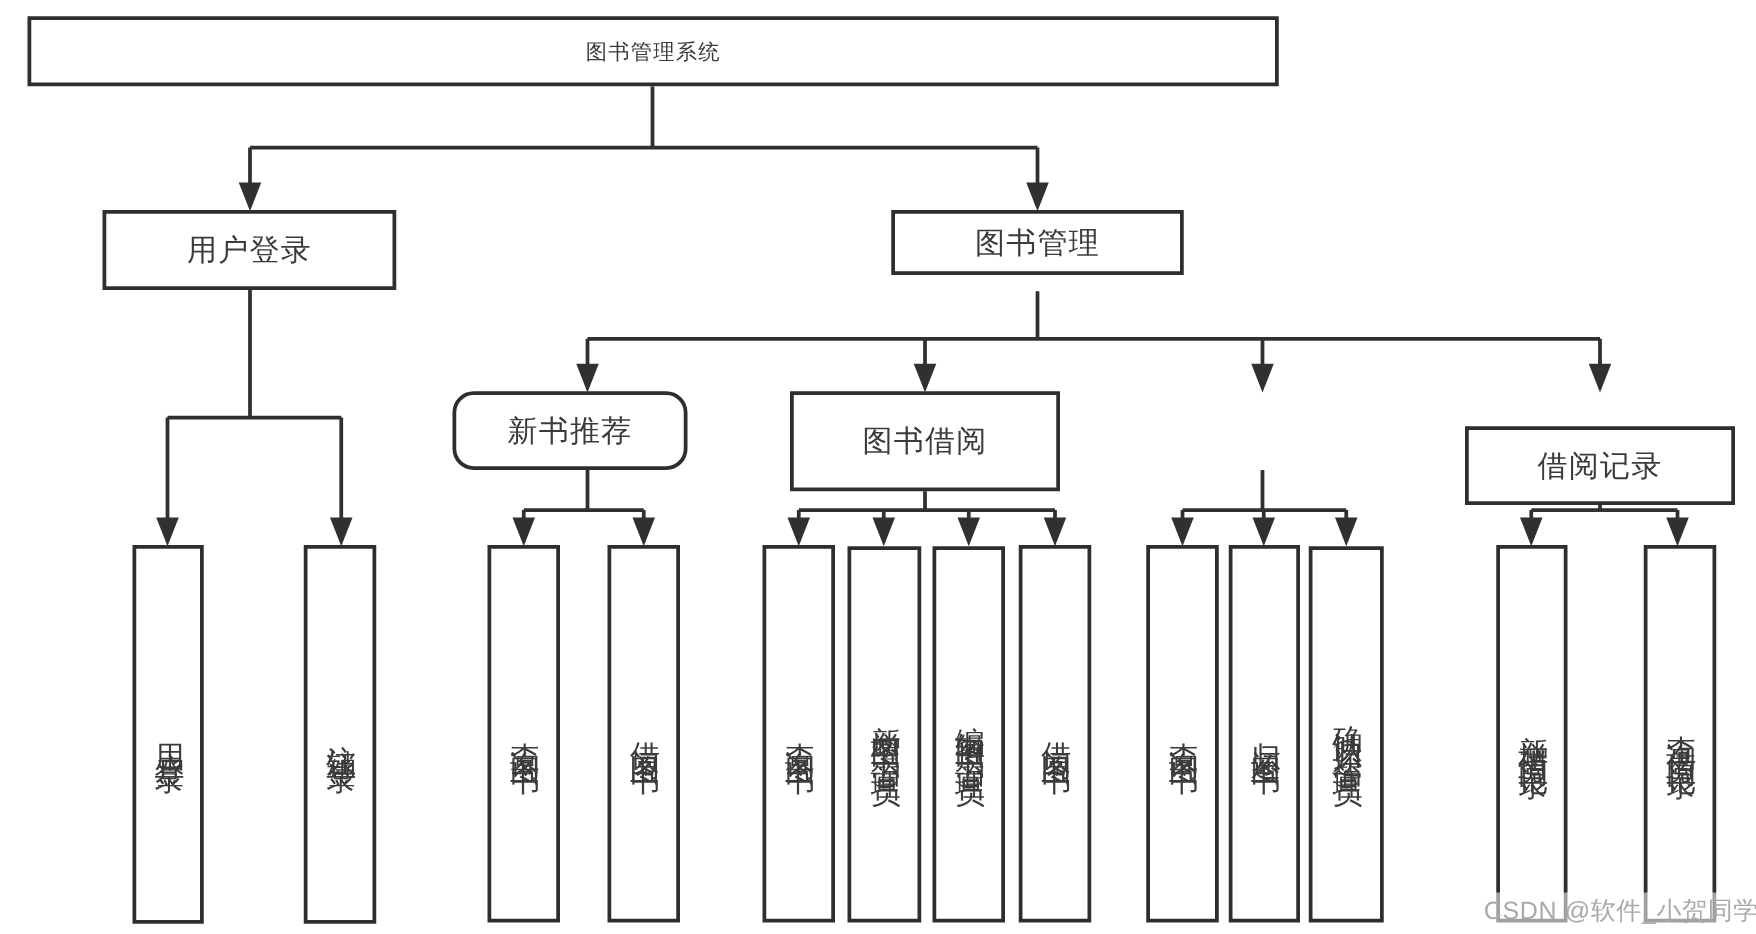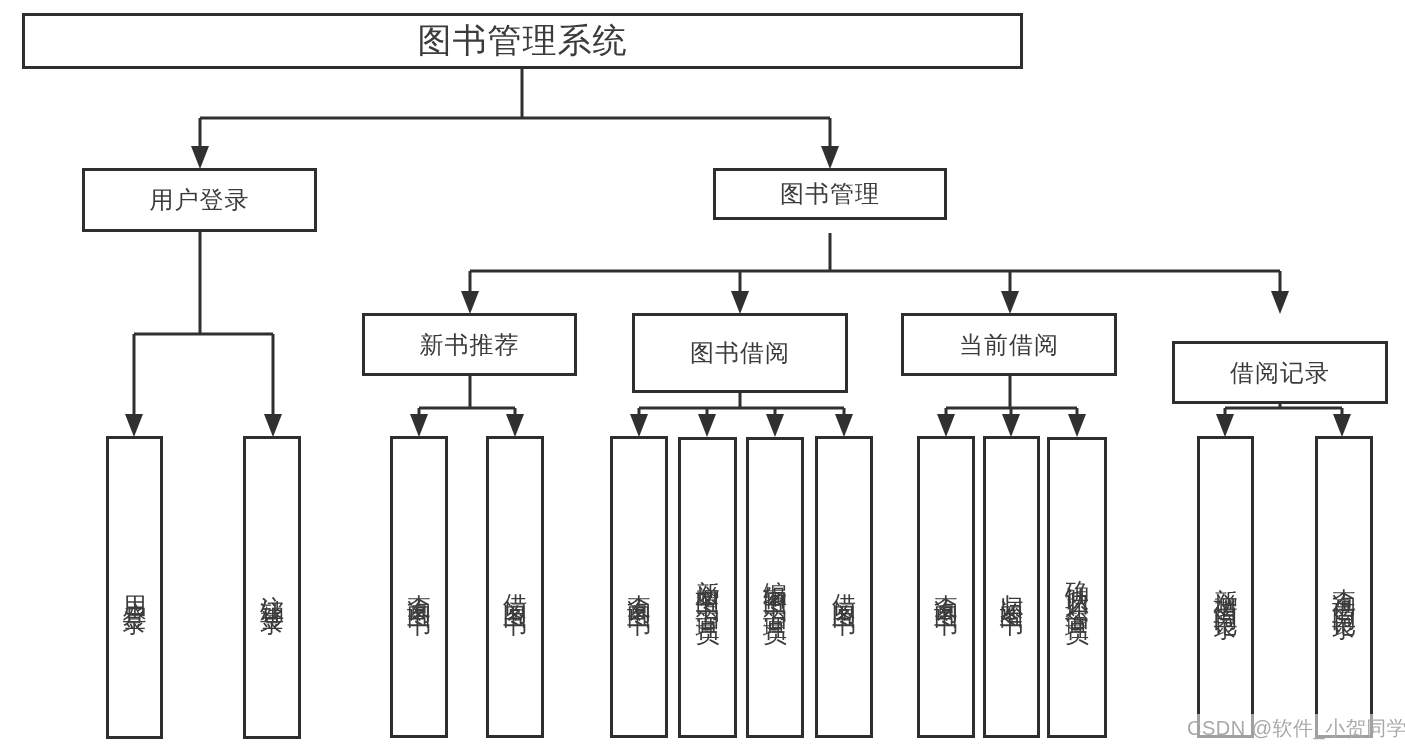--- a/index.html
+++ b/index.html
@@ -29,21 +29,21 @@
     align-items: center;
     justify-content: center;
     color: #3b3b3b;
   }
   .hbox {
     font-size: 24px;
     letter-spacing: 1px;
     white-space: nowrap;
   }
   .rootbox {
-    font-size: 34px;
+    font-size: 17px;
     align-items: center;
   }
   .vbox {
     writing-mode: vertical-rl;
     font-size: 24px;
     letter-spacing: 6px;
     line-height: 1;
   }
   .watermark {
     position: absolute;
@@ -126,28 +126,25 @@
     <span>图书管理系统</span>
   </div>
 
   <div class="node hbox" style="left:82px; top:168px; width:235px; height:64px;">
     <span>用户登录</span>
   </div>
   <div class="node hbox" style="left:713px; top:168px; width:234px; height:52px;">
     <span>图书管理</span>
   </div>
 
-  <div class="node hbox" style="left:362px; top:313px; width:215px; height:63px;">
+  <div class="node hbox" style="left:362px; top:313px; width:188px; height:63px;border-radius:17px;">
     <span>新书推荐</span>
   </div>
   <div class="node hbox" style="left:632px; top:313px; width:216px; height:80px;">
     <span>图书借阅</span>
-  </div>
-  <div class="node hbox" style="left:901px; top:313px; width:216px; height:63px;">
-    <span>当前借阅</span>
   </div>
   <div class="node hbox" style="left:1172px; top:313px; width:216px; height:63px;margin-top:28px;">
     <span>借阅记录</span>
   </div>
 
   <div class="node vbox" style="left:106px; top:436px; width:57px; height:303px;">
     <span>用户登录</span>
   </div>
   <div class="node vbox" style="left:243px; top:436px; width:58px; height:303px;">
     <span>注销登录</span>

